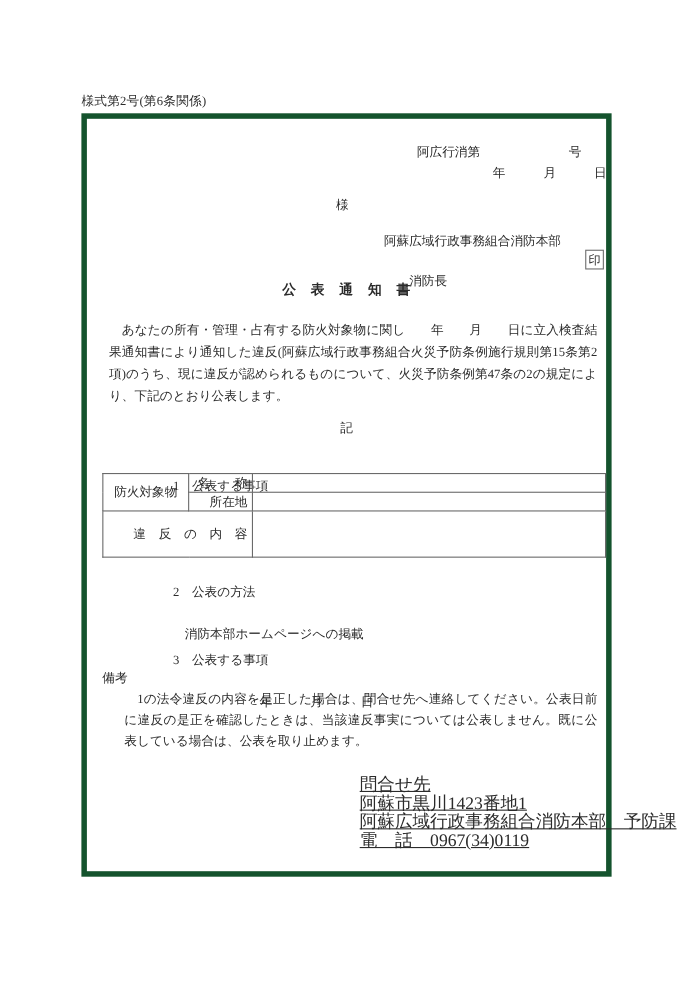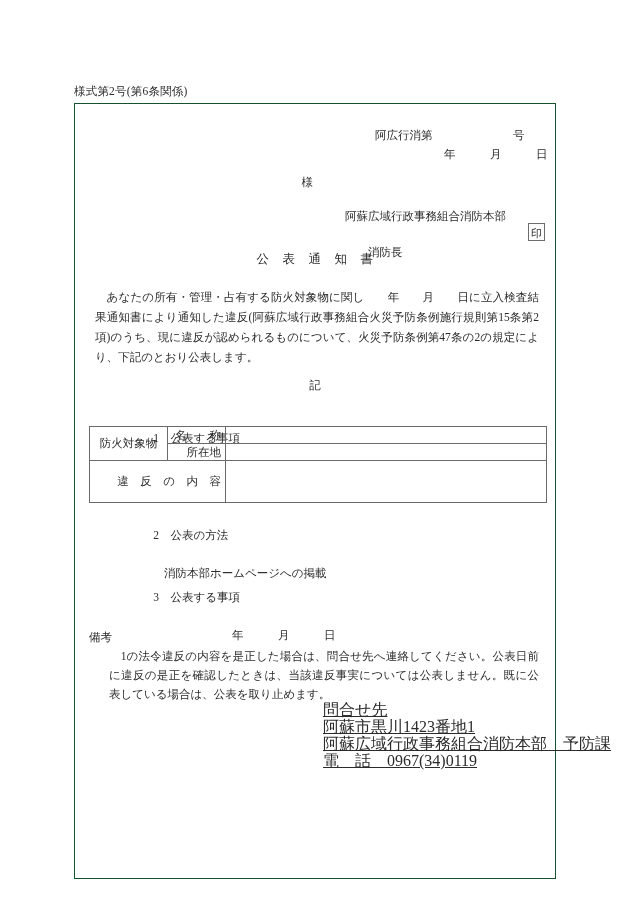--- a/index.html
+++ b/index.html
@@ -25,22 +25,22 @@
     letter-spacing: 0.2px;
     white-space: nowrap;
   }
 
   
   .doc-frame {
     position: absolute;
     left: 74px;
     top: 103px;
     width: 482px;
-    height: 776px;
-    border: 1px solid #14532d;
+    height: 694px;
+    border: 5px solid #14532d;
     box-sizing: border-box;
   }
 
   .inner {
     position: absolute;
     left: 0; top: 0; right: 0; bottom: 0;
     padding: 0;
   }
 
   
@@ -92,20 +92,21 @@
 
   
   .doc-title {
     position: absolute;
     left: 0;
     right: 0;
     top: 147px;
     text-align: center;
     font-size: 12.5px;
     letter-spacing: 0.5px;
+    font-weight: bold;
   }
 
   
   .body-para {
     position: absolute;
     left: 20px;
     width: 444px;
     top: 183px;
     font-size: 11.5px;
     line-height: 20px;
@@ -158,21 +159,21 @@
   .c-label2 { width: 58px; text-align: right; vertical-align: middle; }
   .c-value  { width: 321px; }
   .r-tall td { height: 42px; vertical-align: middle; }
   .c-label-wide { text-align: right; vertical-align: middle; }
 
   
   .remarks {
     position: absolute;
     left: 14px;
     width: 450px;
-    top: 524px;
+    top: 500px;
     font-size: 11.5px;
     line-height: 19px;
   }
   .remarks-title { white-space: pre; }
   .remarks-body {
     white-space: pre-wrap;
     text-align: justify;
     text-justify: inter-ideograph;
     margin-left: 20px;
   }

